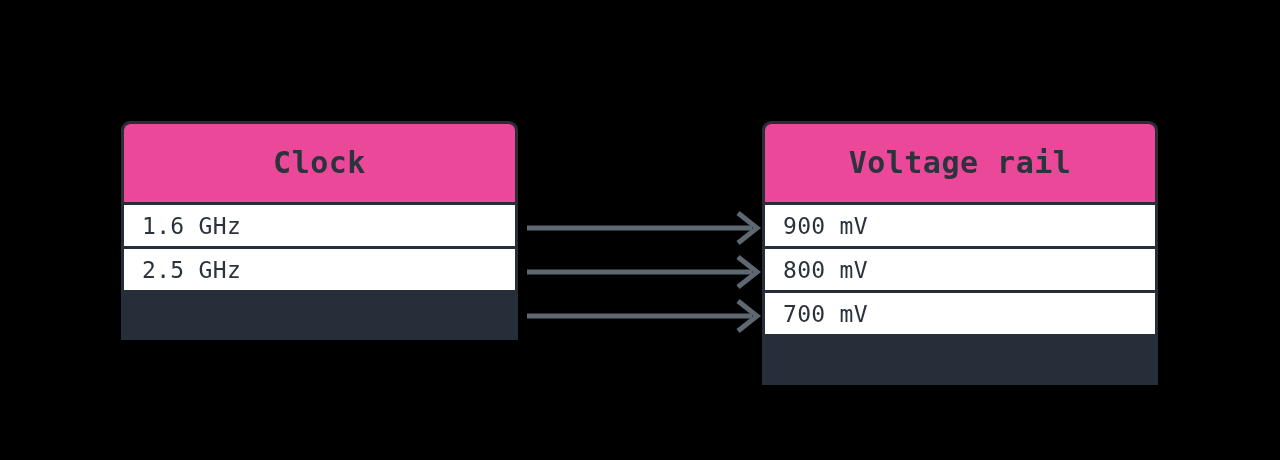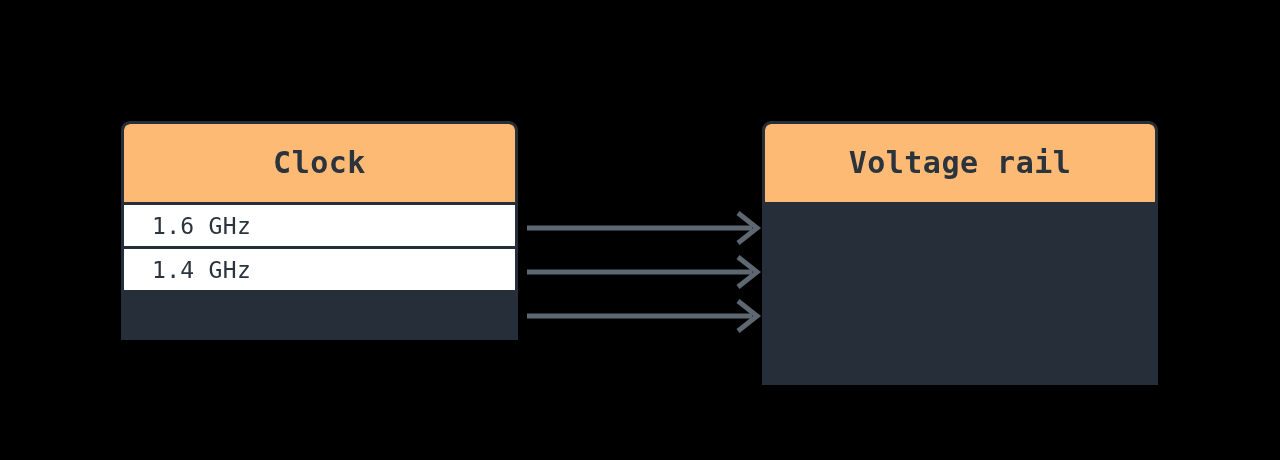--- a/index.html
+++ b/index.html
@@ -28,21 +28,21 @@
     position: absolute;
     box-sizing: border-box;
     border: 3px solid #262f39;
     border-radius: 9px 9px 0 0;
     background: #262f39;
     overflow: hidden;
   }
 
   .node-header {
     box-sizing: border-box;
-    background: #fdba74;
+    background: #ec4899;
     color: #2b333d;
     font-size: 30px;
     font-weight: 700;
     letter-spacing: 0.5px;
     text-align: center;
     line-height: 1;
     display: flex;
     align-items: center;
     justify-content: center;
     height: 78px;
@@ -55,21 +55,21 @@
 
   .row {
     box-sizing: border-box;
     background: #ffffff;
     color: #2b333d;
     font-size: 23px;
     font-weight: 400;
     height: 41px;
     display: flex;
     align-items: center;
-    padding-left: 28px;
+    padding-left: 18px;
     letter-spacing: 0.3px;
     margin-top: 3px;
   }
 
   
   #node-clock {
     left: 121px;
     top: 121px;
     width: 397px;
     height: 219px;
@@ -98,27 +98,38 @@
 
 <div id="canvas">
 
   <div id="node-clock" class="node">
     <div class="node-header">Clock</div>
     <div class="node-rows">
       <div class="row">
         <span>1.6 GHz</span>
       </div>
       <div class="row">
-        <span>1.4 GHz</span>
+        <span>2.5 GHz</span>
       </div>
     </div>
   </div>
 
   <div id="node-rail" class="node">
     <div class="node-header">Voltage rail</div>
+    <div class="node-rows">
+      <div class="row">
+        <span>900 mV</span>
+      </div>
+      <div class="row">
+        <span>800 mV</span>
+      </div>
+      <div class="row">
+        <span>700 mV</span>
+      </div>
+    </div>
   </div>
 
   <svg id="arrows" viewBox="0 0 1280 460">
     <g fill="none" stroke="#5d6872" stroke-width="5" stroke-linecap="butt" stroke-linejoin="miter">
       <g>
         <line x1="527" y1="228" x2="752" y2="228"></line>
         <polyline points="738,213 757,228 738,243"></polyline>
       </g>
       <g>
         <line x1="527" y1="272" x2="752" y2="272"></line>

